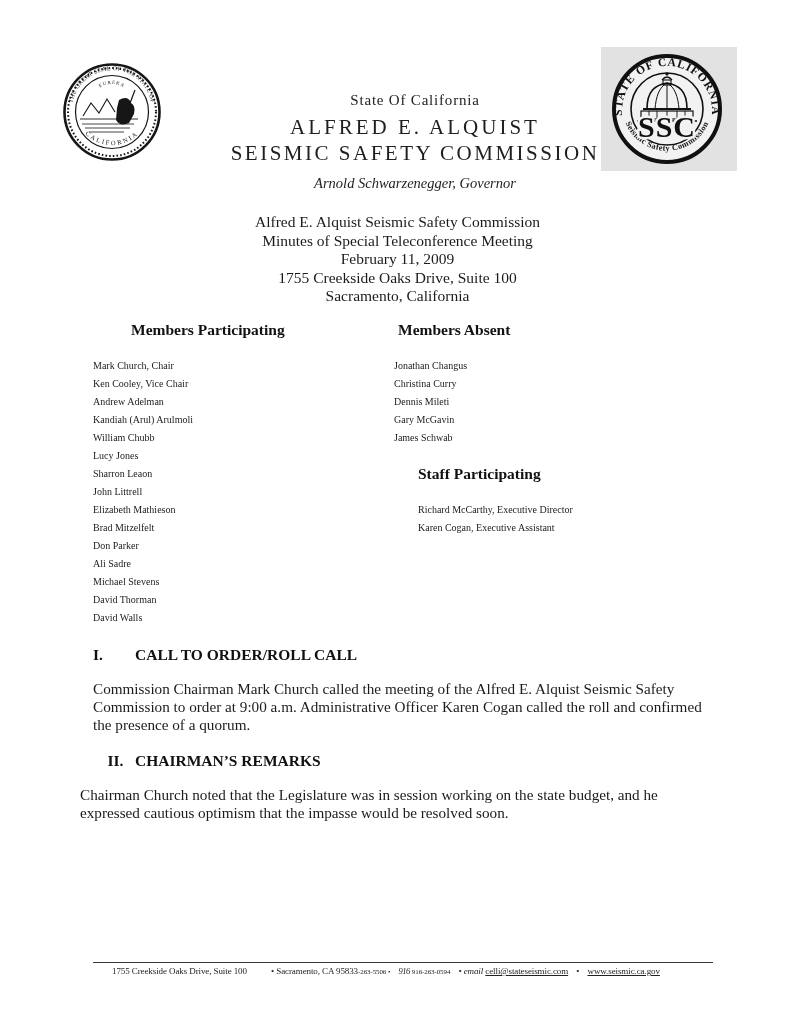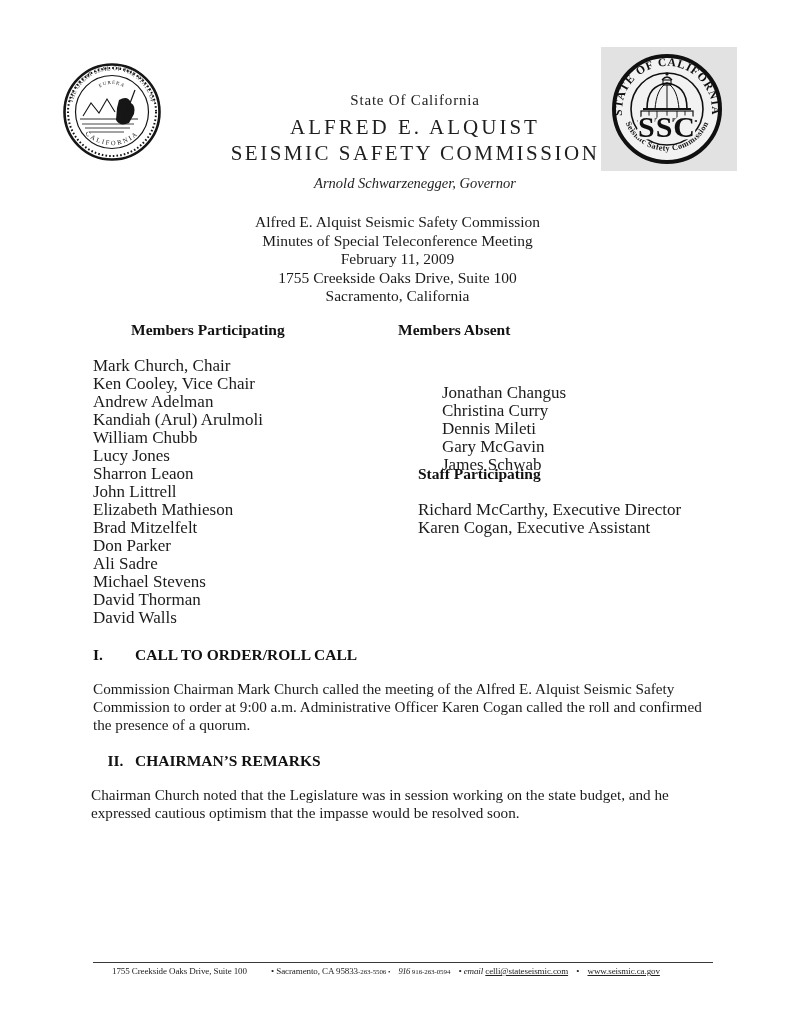--- a/index.html
+++ b/index.html
@@ -12,21 +12,21 @@
   
   .state-line{top:92px;left:170px;width:490px;font-size:15px;letter-spacing:.8px;color:#222;}
   .title1{top:115px;left:150px;width:530px;font-size:21px;letter-spacing:3px;color:#1e1e1e;}
   .title2{top:141px;left:150px;width:530px;font-size:21px;letter-spacing:2.5px;color:#1e1e1e;}
   .governor{top:175px;left:170px;width:490px;font-size:14.5px;font-style:italic;color:#222;}
   .meeting-block{top:213px;left:100px;width:595px;font-size:15.5px;line-height:18.5px;}
   
   .logo-box{top:47px;left:601px;width:136px;height:124px;background:#e2e2e2;}
   
   .col-heading{font-weight:bold;font-size:15.5px;color:#111;}
-  .name-list{font-size:17px;line-height:18px;}
+  .name-list{font-size:10px;line-height:18px;}
   
   .section-heading{display:flex;font-weight:bold;font-size:15.5px;color:#111;}
   .sec-num{width:42px;flex:0 0 42px;}
   .para{font-size:15.2px;line-height:18.2px;width:622px;}
   
   .footer-rule{top:962px;left:93px;width:620px;height:1px;background:#3a3a3a;}
   .footer-line{top:966px;left:112px;width:640px;font-size:9px;color:#222;white-space:nowrap;letter-spacing:-0.1px;}
   .footer-line .sm{font-size:7px;}
   .footer-line .gap{display:inline-block;width:22px;}
   .footer-line .gap2{display:inline-block;width:6px;}
@@ -125,21 +125,21 @@
     <div>Elizabeth Mathieson</div>
     <div>Brad Mitzelfelt</div>
     <div>Don Parker</div>
     <div>Ali Sadre</div>
     <div>Michael Stevens</div>
     <div>David Thorman</div>
     <div>David Walls</div>
   </div>
 
   <div class="abs col-heading" style="top:321px;left:398px;">Members Absent</div>
-  <div class="abs name-list" style="top:357px;left:442px;margin-top:27px;">
+  <div class="abs name-list" style="top:357px;left:394px;">
     <div>Jonathan Changus</div>
     <div>Christina Curry</div>
     <div>Dennis Mileti</div>
     <div>Gary McGavin</div>
     <div>James Schwab</div>
   </div>
   <div class="abs col-heading" style="top:465px;left:418px;">Staff Participating</div>
   <div class="abs name-list" style="top:501px;left:418px;">
     <div>Richard McCarthy, Executive Director</div>
     <div>Karen Cogan, Executive Assistant</div>
@@ -148,21 +148,21 @@
   <div class="abs section-heading" style="top:646px;left:93px;">
     <span class="sec-num">I.</span>
     <span>CALL TO ORDER/ROLL CALL</span>
   </div>
   <div class="abs para" style="top:680px;left:93px;">Commission Chairman Mark Church called the meeting of the Alfred E. Alquist Seismic Safety Commission to order at 9:00 a.m.  Administrative Officer Karen Cogan called the roll and confirmed the presence of a quorum.</div>
 
   <div class="abs section-heading" style="top:752px;left:96px;text-align:center;">
     <span class="sec-num" style="width:39px;flex-basis:39px;">II.</span>
     <span>CHAIRMAN’S REMARKS</span>
   </div>
-  <div class="abs para" style="top:786px;left:91px;">Chairman Church noted that the Legislature was in session working on the state budget, and he expressed cautious optimism that the impasse would be resolved soon.</div>
+  <div class="abs para" style="top:786px;left:80px;">Chairman Church noted that the Legislature was in session working on the state budget, and he expressed cautious optimism that the impasse would be resolved soon.</div>
 
   <div class="abs footer-rule"></div>
   <div class="abs footer-line">
     <span>1755 Creekside Oaks Drive, Suite 100</span><span class="gap"></span>
     <span>• Sacramento, CA 95833</span><span class="sm">-263-5506 •</span><span class="gap2"></span>
     <span class="phtok">916</span>
     <span class="sm">916-263-0594</span><span class="gap2"></span>
     <span class="it">• email</span>
     <span class="u">celli@stateseismic.com</span><span class="gap2"></span>
     <span>•</span><span class="gap2"></span>

